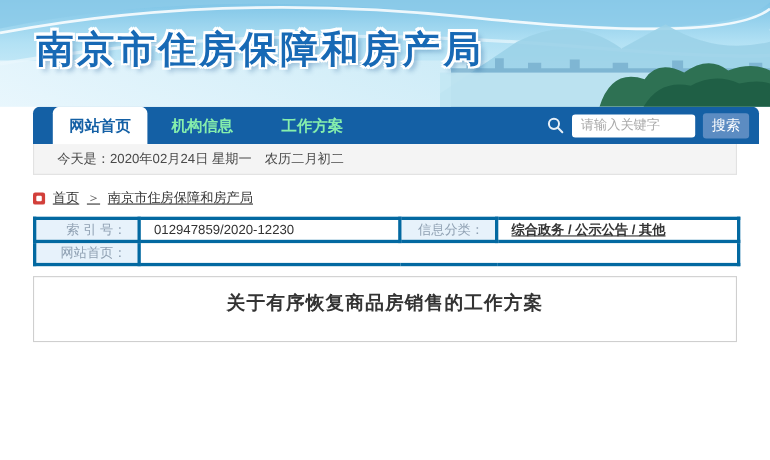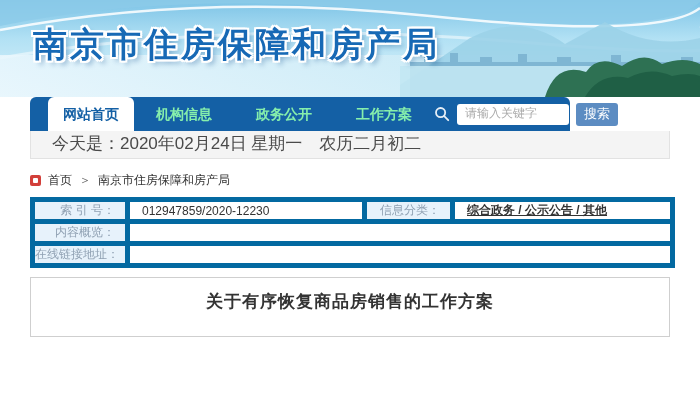--- a/index.html
+++ b/index.html
@@ -11,53 +11,53 @@
   .banner svg { position:absolute; left:0; top:0; }
   .banner-title {
     position:absolute; left:33px; top:22px;
     font-size:34px; font-weight:bold; letter-spacing:3px; color:#1769b5;
     text-shadow:-2px 0 0 #fff, 2px 0 0 #fff, 0 -2px 0 #fff, 0 2px 0 #fff,
                 -2px -2px 0 #fff, 2px 2px 0 #fff, -2px 2px 0 #fff, 2px -2px 0 #fff,
                  4px 4px 5px rgba(30,90,150,.45);
   }
 
   
-  .nav { margin:0 30px; width:540px; height:34px; background:#1460a5;
+  .nav { margin:0 30px; width:660px; height:34px; background:#1460a5;
          border-radius:6px 6px 0 0; display:flex; align-items:center; }
   .tab { color:#86efac; font-size:14px; font-weight:bold; line-height:34px;
          padding:0 22px; cursor:pointer; white-space:nowrap; }
   .tab.active { background:#fff; color:#1460a5; border-radius:6px 6px 0 0;
                 margin-left:18px; padding:0 15px; }
   .searchbox { margin-left:auto; display:flex; align-items:center; gap:7px; padding-right:9px; }
   .search-input { width:112px; height:21px; border:none; border-radius:3px;
                   font-size:12px; padding:0 8px; color:#333; outline:none;
                   font-family:Liberation Mono, monospace; }
   .search-input::placeholder { color:#a9a9a9; }
   .search-btn { width:42px; height:23px; background:#5c8cc2; border:none;
                 border-radius:3px; color:#fff; font-size:13px; cursor:pointer;
                 font-family:"Liberation Sans", sans-serif; }
 
   
   .datebar { margin:0 30px; width:640px; height:28px; background:#f4f4f4;
              border:1px solid #e2e2e2; border-top:none; line-height:26px;
-             font-size:17px; color:#4a4a4a; padding-left:21px; }
+             font-size:12px; color:#4a4a4a; padding-left:21px; }
 
   
   .breadcrumb { margin:14px 30px 0; display:flex; align-items:center;
-                font-size:12px; color:#333; gap:7px; height:14px; }
+                font-size:12px; color:#333; gap:7px; height:14px;text-decoration:underline; }
   .crumb-icon { width:11px; height:11px; background:#d23f3a; border-radius:2px;
                 display:flex; align-items:center; justify-content:center; flex:0 0 auto; }
   .crumb-icon span { display:block; width:5px; height:5px; background:#fff; border-radius:1px; }
   .crumb-link { cursor:pointer; }
   .crumb-sep { color:#666; }
 
   
   table.info { margin:10px 30px 0; width:640px; border-collapse:collapse;
                table-layout:fixed; font-size:12px; }
-  table.info td { border:5px solid #0369a1; height:21px; padding:0 0 0 12px;
+  table.info td { border:3px solid #0369a1; height:21px; padding:0 0 0 12px;
                   color:#333; overflow:hidden; white-space:nowrap; }
   table.info td.lbl { background:#e7f2fb; color:#8fa0b2; text-align:right;
                       padding:0 10px 0 0; }
   table.info td.bold { font-weight:bold;text-decoration:underline; }
   .dl-icon { display:inline-flex; width:13px; height:13px; border:1px solid #6394dc;
              border-radius:2px; color:#4d82d8; align-items:center; justify-content:center;
              font-size:10px; line-height:1; cursor:pointer; vertical-align:middle;
              font-weight:bold; }
 
   
@@ -92,21 +92,20 @@
     <rect x="400" y="66" width="300" height="31" fill="#c2e7f3" opacity="0.9"></rect>
     <path d="M545,97 Q556,62 586,72 Q598,54 622,66 Q644,50 662,64 Q684,56 700,64 L700,97 Z" fill="#2e7153"></path>
     <path d="M585,97 Q600,72 628,78 Q650,66 672,76 Q690,72 700,76 L700,97 Z" fill="#1f5f45"></path>
   </svg>
   <div class="banner-title">南京市住房保障和房产局</div>
 </div>
 
 <div class="nav">
   <div class="tab active">网站首页</div>
   <div class="tab">机构信息</div>
-  <div class="tab">政务公开</div>
   <div class="tab">工作方案</div>
 
   <div class="searchbox">
     <svg width="16" height="16" viewBox="0 0 16 16">
       <circle cx="6.6" cy="6.6" r="4.6" fill="none" stroke="#e7eff7" stroke-width="1.8"></circle>
       <line x1="10.2" y1="10.2" x2="14.2" y2="14.2" stroke="#e7eff7" stroke-width="1.8" stroke-linecap="round"></line>
     </svg>
     <input class="search-input" type="text" placeholder="请输入关键字" style="">
     <button class="search-btn">搜索</button>
   </div>
@@ -131,25 +130,21 @@
       <col style="width:220px">
     </colgroup>
   <tbody>
       <tr>
     <td class="lbl">索 引 号：</td>
     <td>012947859/2020-12230</td>
     <td class="lbl">信息分类：</td>
     <td class="bold">综合政务 / 公示公告 / 其他</td>
   </tr>
   <tr>
-    <td class="lbl">内容概览：</td>
-    <td colspan="3"></td>
-  </tr>
-  <tr>
-    <td class="lbl">在线链接地址：</td>
+    <td class="lbl">网站首页：</td>
     <td colspan="3"></td>
   </tr>
 </tbody>
   </table>
 
 <div class="article">
   <div class="article-title">关于有序恢复商品房销售的工作方案</div>
 
 </div>
 

